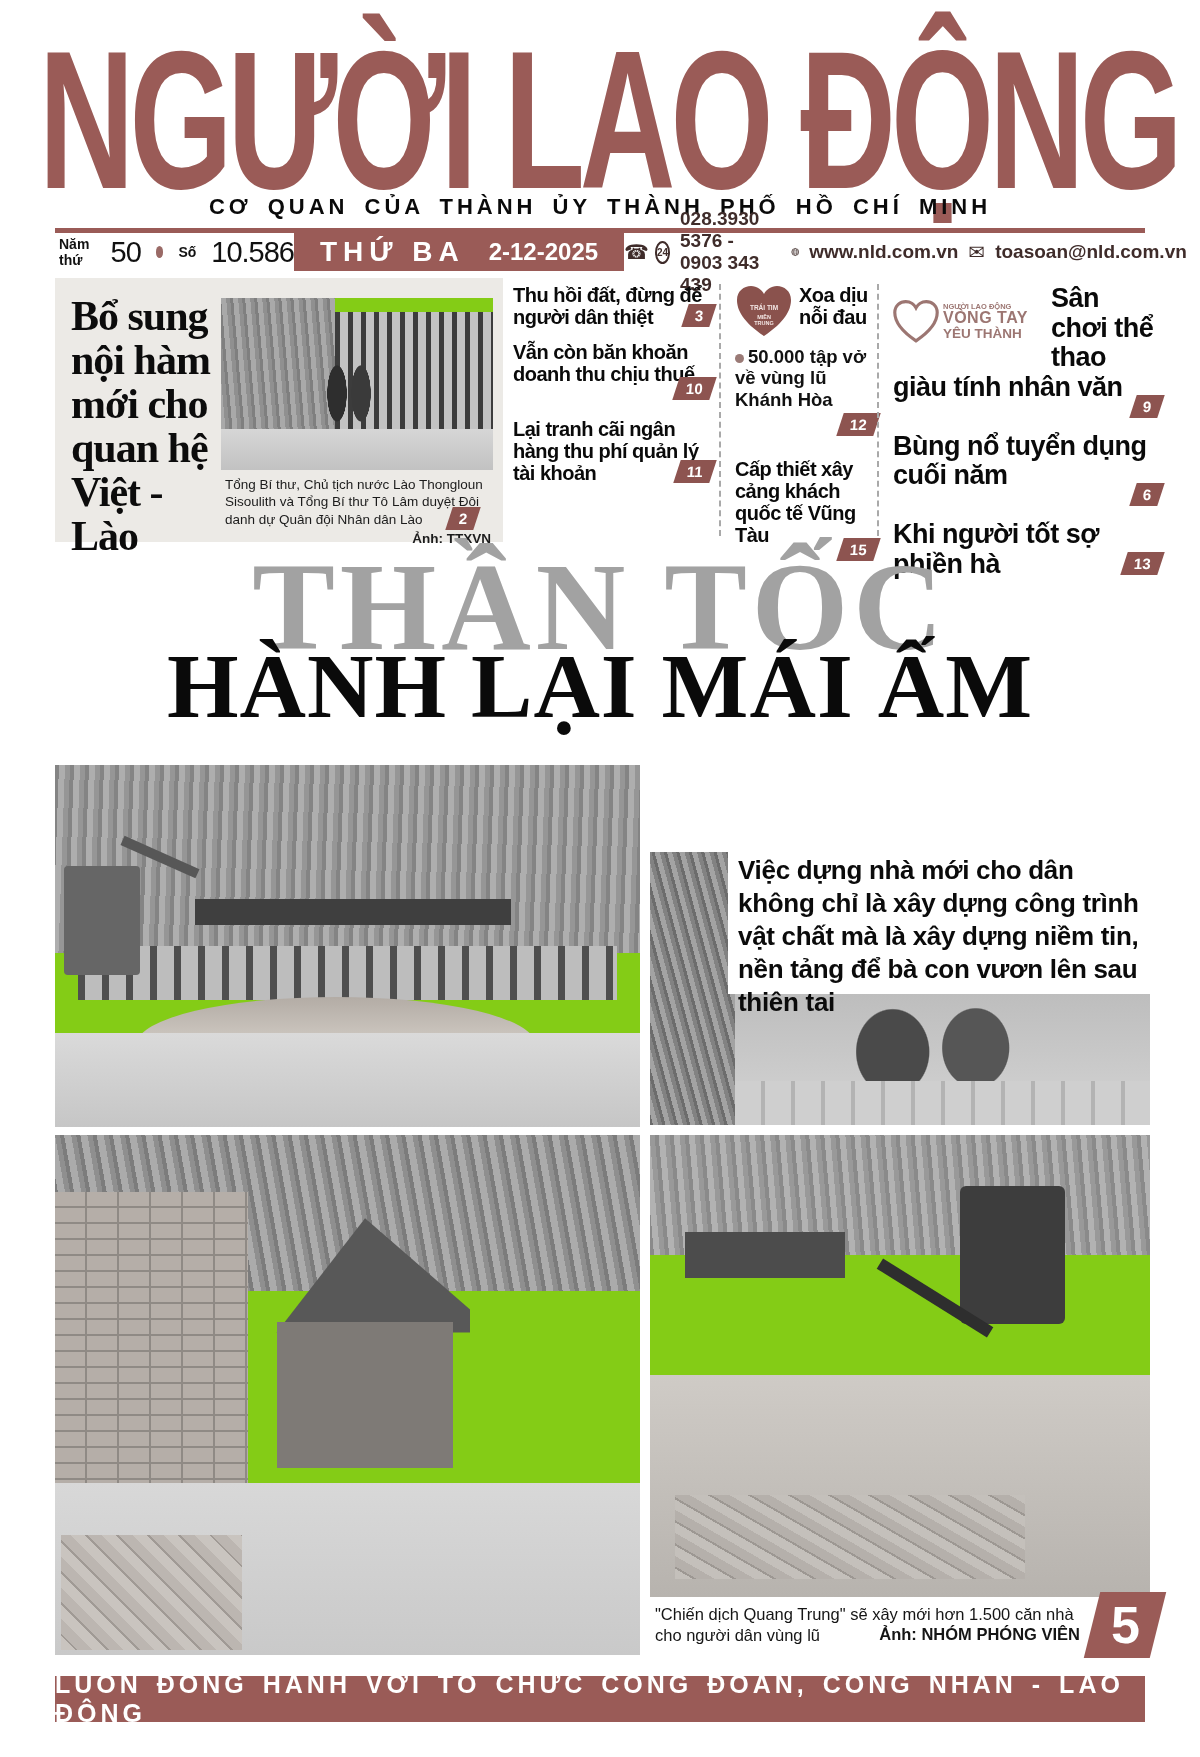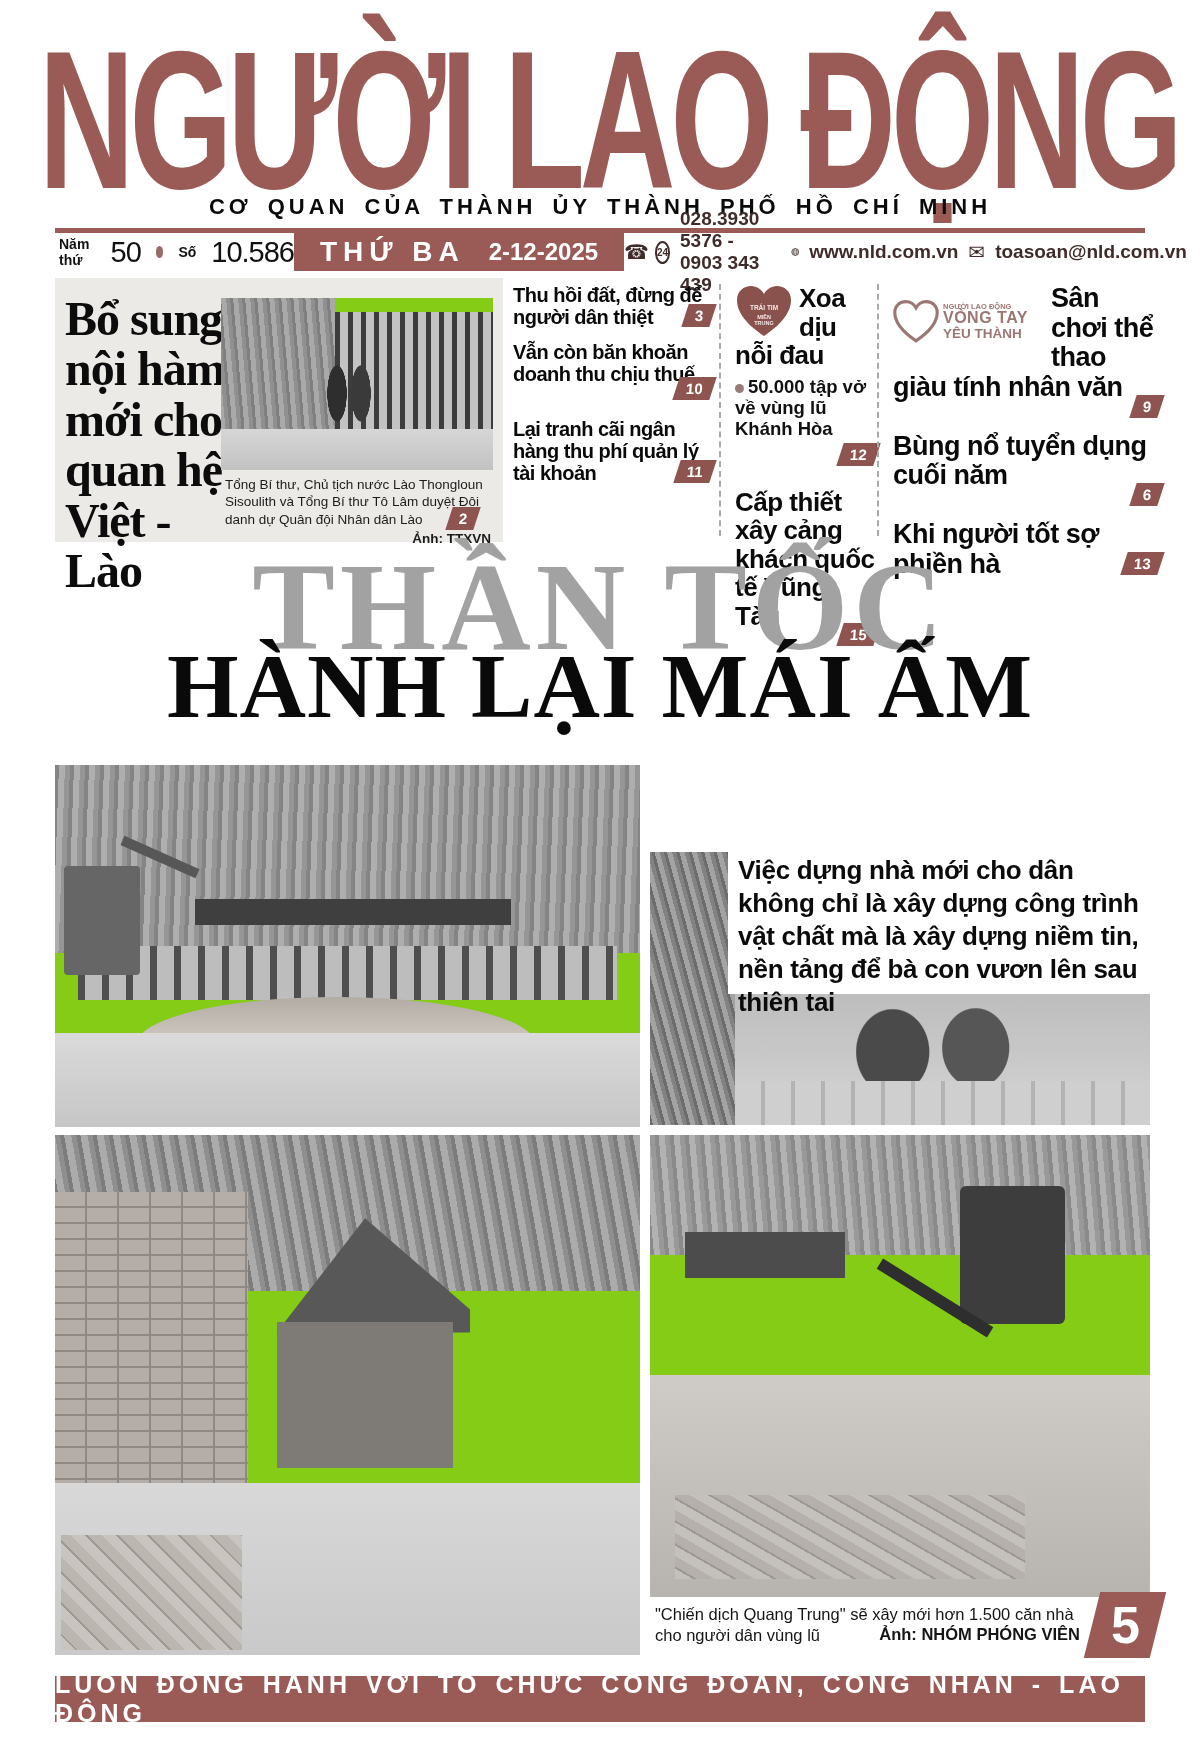--- a/index.html
+++ b/index.html
@@ -23,33 +23,33 @@
   .db-date{font-weight:bold;font-size:24px;letter-spacing:0;}
   .db-right{flex:1;background:#fff;display:flex;align-items:center;justify-content:flex-end;gap:10px;
       color:#3f2c2a;font-weight:bold;font-size:19px;padding-right:2px;}
   .uni-icon{font-family:"DejaVu Sans",sans-serif;font-size:20px;line-height:1;color:#3f2c2a;}
   .badge24{display:inline-flex;align-items:center;justify-content:center;width:19px;height:19px;
       border:2px solid #3f2c2a;border-radius:50%;font-size:10px;font-weight:bold;margin-left:-4px;background:#fff;}
   .globe-svg{display:block;}
   
   .teasers{position:absolute;top:278px;left:55px;right:55px;height:264px;}
   .col1{position:absolute;left:0;top:0;width:448px;height:264px;background:#eceae6;}
-  .lead-hl{position:absolute;left:10px;top:16px;width:165px;font-family:"Liberation Serif",serif;
-      font-weight:bold;font-size:48px;line-height:1.05;letter-spacing:-1px;color:#0c0c0c;}
+  .lead-hl{position:absolute;left:16px;top:16px;width:165px;font-family:"Liberation Serif",serif;
+      font-weight:bold;font-size:42px;line-height:1.05;letter-spacing:-1px;color:#0c0c0c;}
   .lead-photo{position:absolute;left:166px;top:20px;width:272px;height:172px;background:#c6c6c6;overflow:hidden;}
   .lead-cap{position:absolute;left:170px;top:198px;width:268px;font-size:13.5px;line-height:1.28;color:#1c1c1c;padding-bottom:2px;}
   .lead-credit{position:absolute;right:2px;bottom:-17px;font-weight:bold;font-size:13.5px;}
   .col1 .pbadge{position:absolute;right:26px;bottom:12px;}
   .tcol{position:absolute;top:6px;}
   .col2{left:458px;width:200px;}
   .col3{left:664px;width:142px;border-left:2px dashed #a9a9a9;padding-left:14px;}
   .col4{left:822px;width:268px;border-left:2px dashed #a9a9a9;padding-left:14px;}
   .col3{height:252px}.col4{height:252px}
   .thl{font-weight:bold;font-size:20px;line-height:1.1;letter-spacing:-0.5px;color:#0a0a0a;margin:0;}
-  .thl-md{font-size:26px;}
+  .thl-md{font-size:20px;}
   .thl-lg{font-size:27px;}
   .titem{margin-bottom:14px;}
   .badge-row{text-align:right;margin-top:3px;}
   .pull{margin-top:-24px;}
   .pull2{margin-top:-8px;}
   .pbadge{display:inline-block;background:#8d5450;color:#fff;font-weight:bold;font-size:15px;
       line-height:1;padding:4px 10px;transform:skewX(-18deg);}
   .pbadge>span{display:inline-block;transform:skewX(14deg);}
   .sub-line{font-weight:bold;font-size:18.5px;line-height:1.15;margin-top:6px;color:#111;}
   .bullet{display:inline-block;width:9px;height:9px;border-radius:50%;background:#9a7a76;margin-right:4px;}

